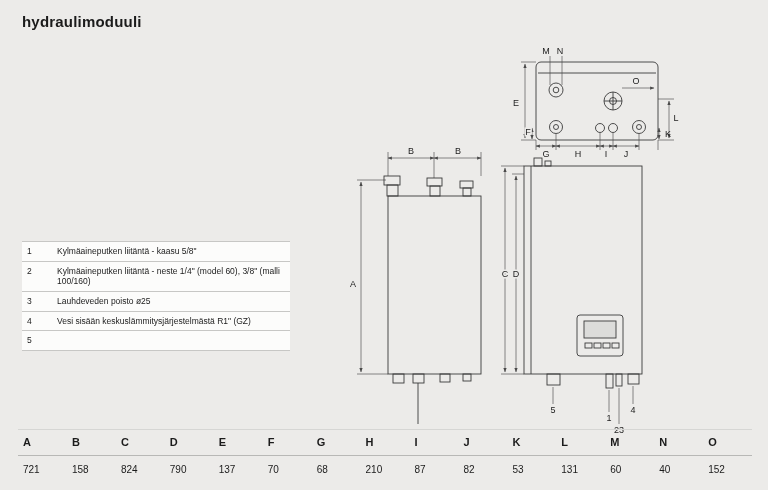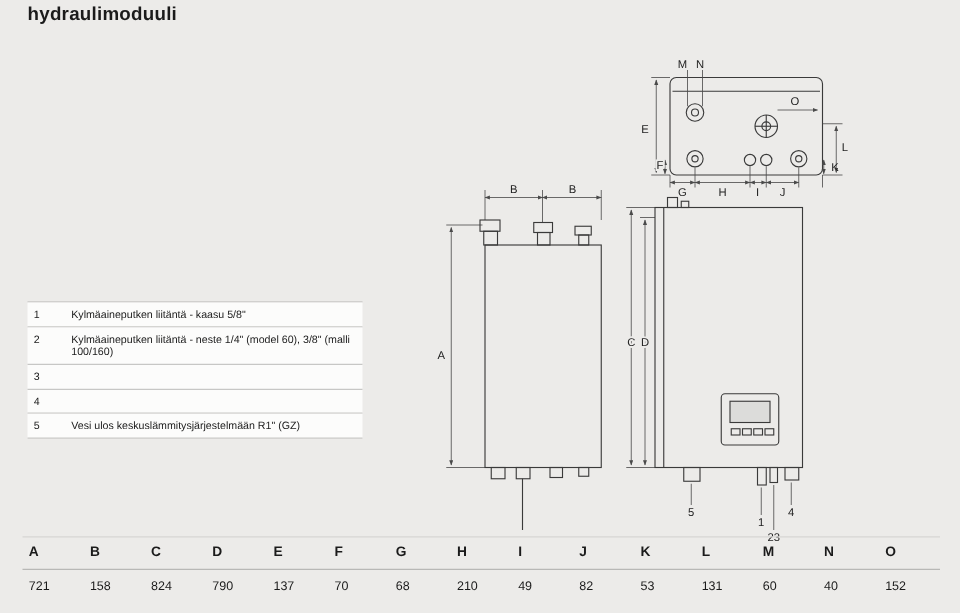--- a/index.html
+++ b/index.html
@@ -2,21 +2,21 @@
 <html><head>
 <meta charset="utf-8">
 <style>
   html,body{margin:0;padding:0;}
   body{
     width:768px;height:490px;position:relative;overflow:hidden;
     background:#ecebe9;color:#1b1b1b;
     font-family:"Liberation Sans", sans-serif;
   }
   .page-title{
-    position:absolute;left:22px;top:3px;
+    position:absolute;left:22px;top:13px;
     font-size:15px;font-weight:bold;letter-spacing:.2px;
   }
   
   .legend{
     position:absolute;left:22px;top:241px;width:268px;
     border-top:1px solid #c7c7c5;font-size:8.5px;line-height:1.25;
   }
   .legend-row{display:flex;background:#fcfcfb;border-bottom:1px solid #c7c7c5;padding:4px 0;}
   .legend-num{width:30px;flex:none;padding-left:5px;}
   .legend-text{flex:1;padding-right:6px;}
@@ -183,27 +183,28 @@
   <div class="legend-row">
     <div class="legend-num">1</div>
     <div class="legend-text">Kylmäaineputken liitäntä - kaasu 5/8"</div>
   </div>
   <div class="legend-row">
     <div class="legend-num">2</div>
     <div class="legend-text">Kylmäaineputken liitäntä - neste 1/4" (model 60), 3/8" (malli 100/160)</div>
   </div>
   <div class="legend-row">
     <div class="legend-num">3</div>
+    <div class="legend-text">Lauhdeveden poisto ø25</div>
   </div>
   <div class="legend-row">
     <div class="legend-num">4</div>
+    <div class="legend-text">Vesi sisään keskuslämmitysjärjestelmästä R1" (GZ)</div>
   </div>
   <div class="legend-row">
     <div class="legend-num">5</div>
-    <div class="legend-text">Vesi ulos keskuslämmitysjärjestelmään R1" (GZ)</div>
   </div>
 </div>
 
 <div class="dim-table">
   <div class="dim-header">
     <div class="dim-cell">A</div>
     <div class="dim-cell">B</div>
     <div class="dim-cell">C</div>
     <div class="dim-cell">D</div>
     <div class="dim-cell">E</div>
@@ -220,21 +221,21 @@
   </div>
   <div class="dim-values">
     <div class="dim-cell">721</div>
     <div class="dim-cell">158</div>
     <div class="dim-cell">824</div>
     <div class="dim-cell">790</div>
     <div class="dim-cell">137</div>
     <div class="dim-cell">70</div>
     <div class="dim-cell">68</div>
     <div class="dim-cell">210</div>
-    <div class="dim-cell">49</div>
+    <div class="dim-cell">87</div>
     <div class="dim-cell">82</div>
     <div class="dim-cell">53</div>
     <div class="dim-cell">131</div>
     <div class="dim-cell">60</div>
     <div class="dim-cell">40</div>
     <div class="dim-cell">152</div>
   </div>
 </div>
 
 </body></html>

